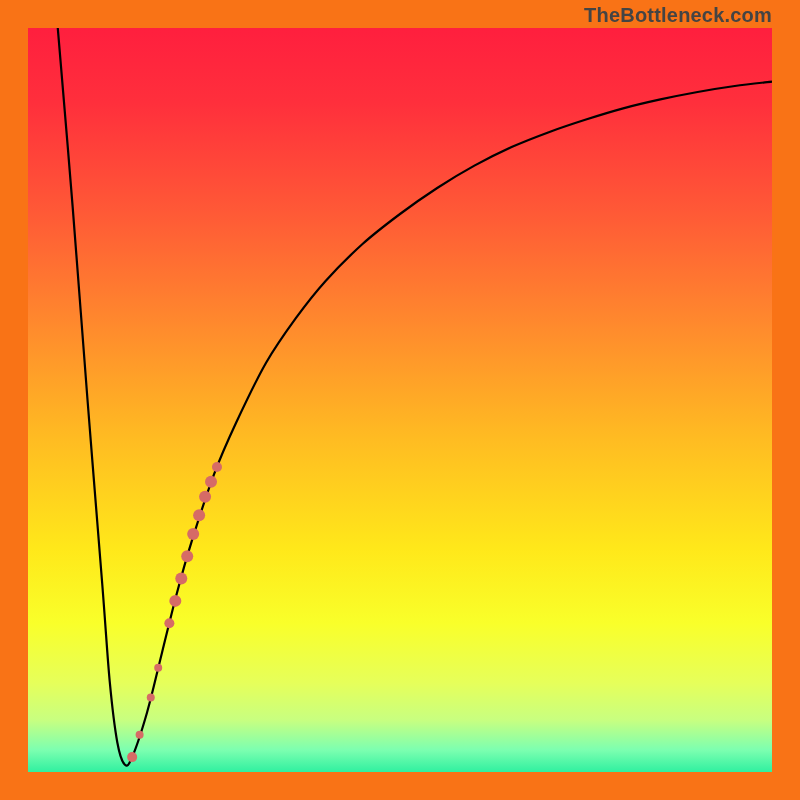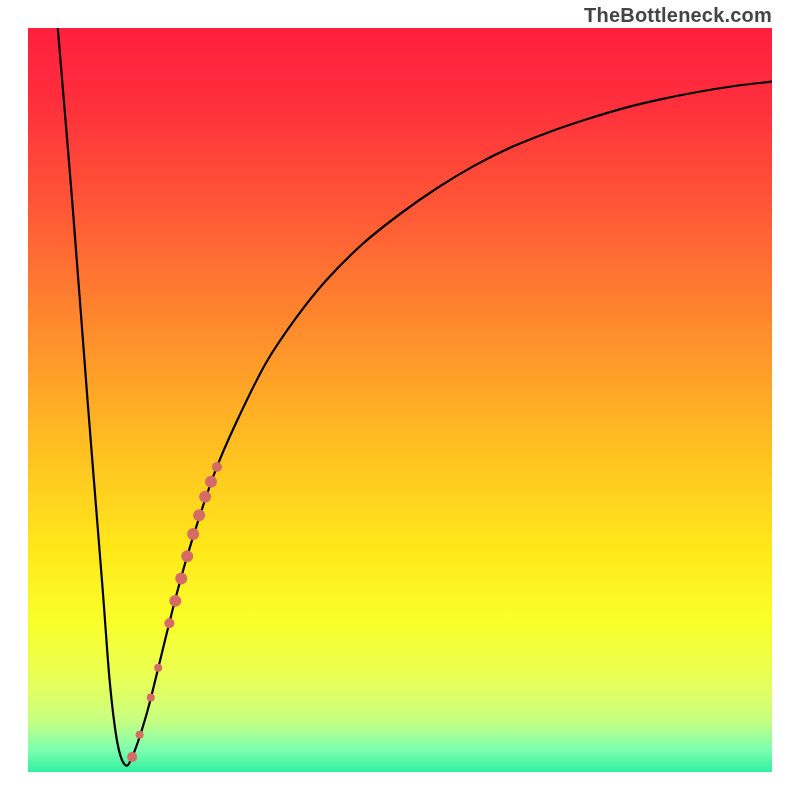--- a/index.html
+++ b/index.html
@@ -8,21 +8,21 @@
     width: 800px;
     height: 800px;
     overflow: hidden;
     background: #000;
     font-family: Arial, Helvetica, sans-serif;
   }
   .frame {
     position: absolute;
     left: 0; top: 0;
     width: 800px; height: 800px;
-    background: #ffffff;
+    background: #f97316;
   }
   .plot {
     position: absolute;
     left: 28px;
     top: 28px;
     width: 744px;
     height: 744px;
     overflow: visible;
   }
   .watermark {

